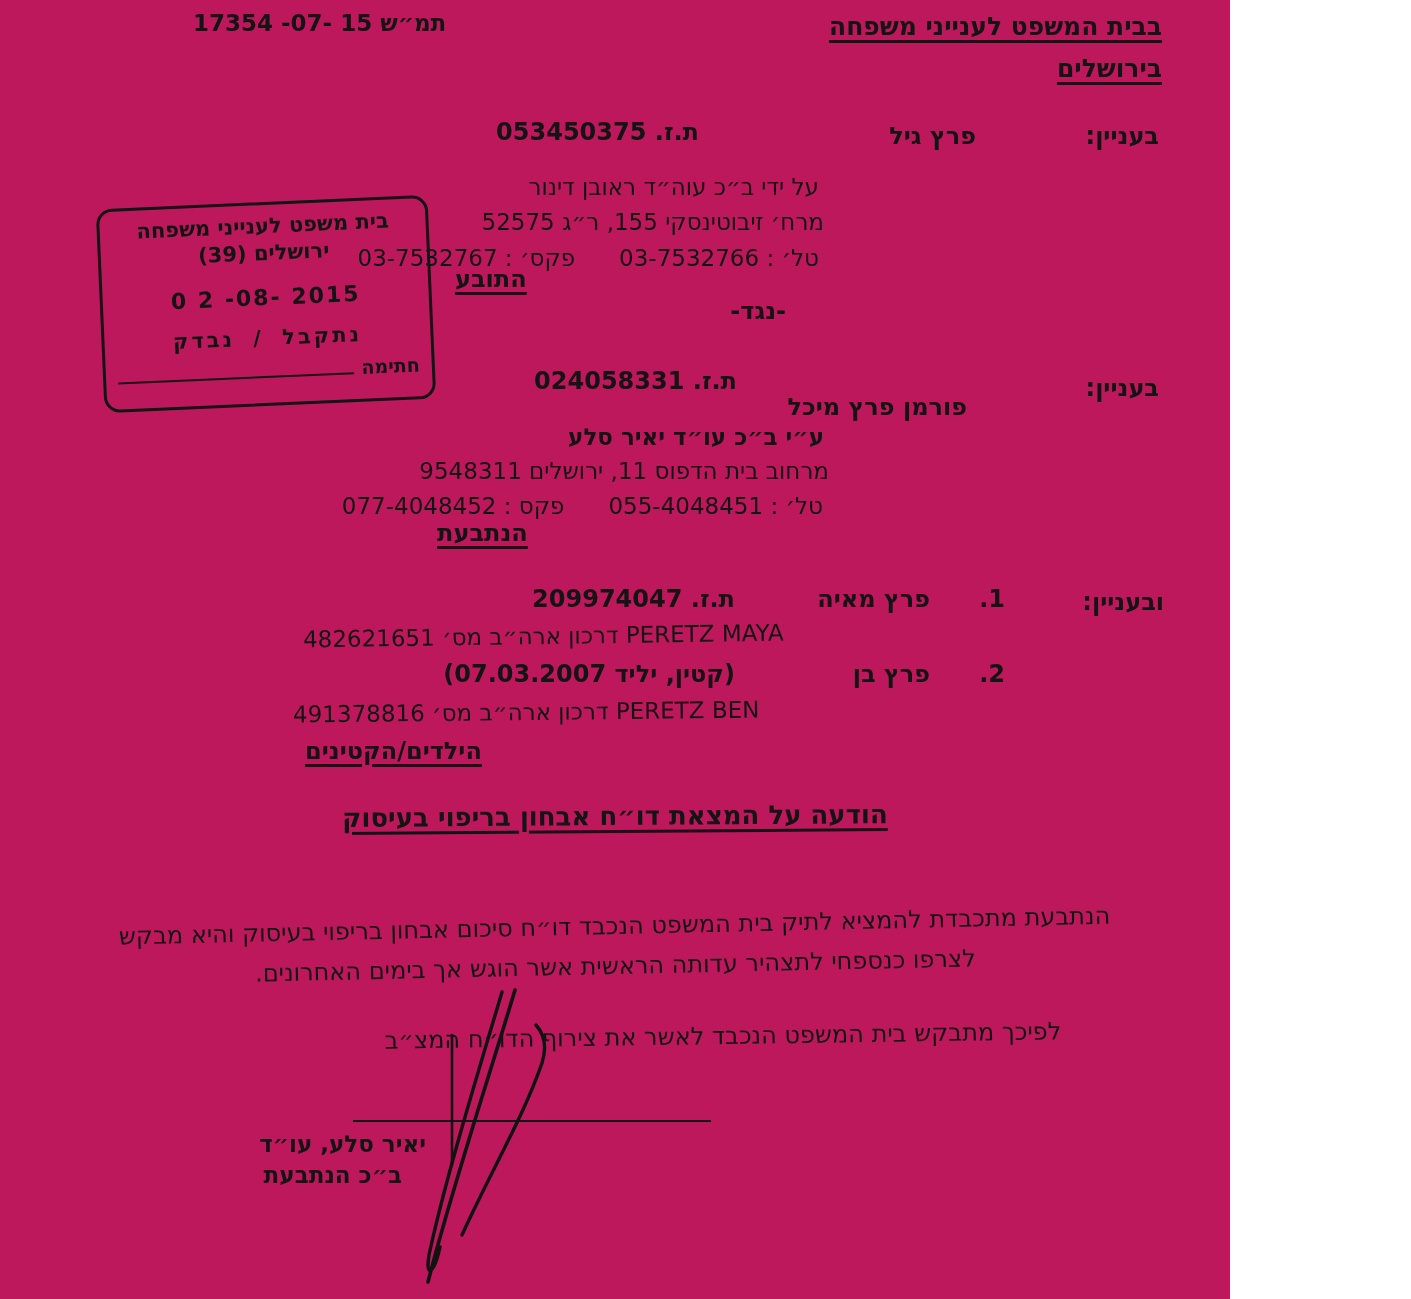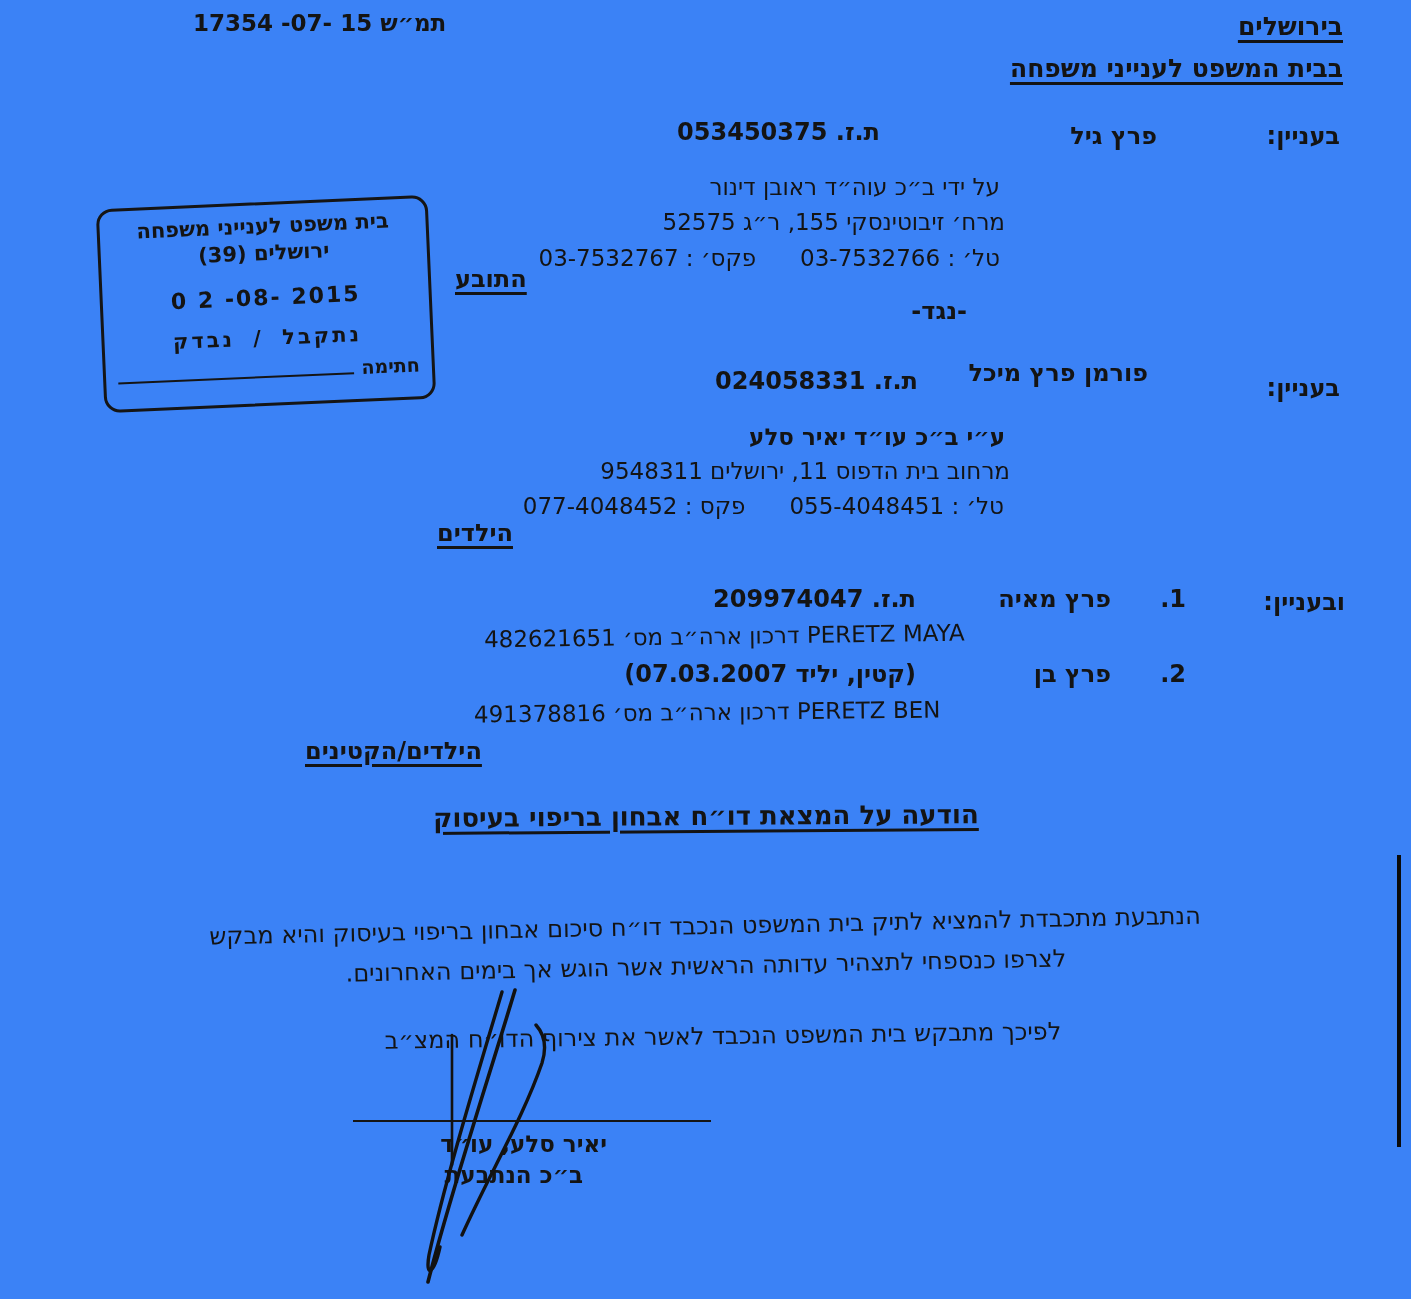--- a/index.html
+++ b/index.html
@@ -1,19 +1,19 @@
 <!DOCTYPE html>
 <html lang="he"><head>
 <meta charset="utf-8">
 <style>
   html,body{margin:0;padding:0;background:#ffffff;}
   .page{
     position:relative;
-    width:1411px;height:1299px;
-    background:#3b82f6;
+    width:1230px;height:1299px;
+    background:#be185d;
     font-family:"DejaVu Sans",sans-serif;
     color:#141414;
     overflow:hidden;
     direction:rtl;
   }
   .abs{position:absolute;white-space:nowrap;}
   .b{font-weight:bold;}
   .u{text-decoration:underline;text-decoration-thickness:2.5px;text-underline-offset:5px;}
   .fs23{font-size:23px;}
   .fs24{font-size:24px;text-align:center;}
@@ -40,22 +40,22 @@
   .artifact{background:#0b0b0b;}
 </style>
 </head>
 <body>
 
 <div class="page">
 
   <div class="abs b fs23" style="left:193px;top:10px;">תמ״ש 15 -07- 17354</div>
 
   <div class="abs court-header b" style="right:68px;top:6px;">
+    <div class="u">בבית המשפט לענייני משפחה</div>
     <div class="u">בירושלים</div>
-    <div class="u">בבית המשפט לענייני משפחה</div>
   </div>
 
   <div class="abs b fs24" style="right:71px;top:122px;">בעניין:</div>
   <div class="abs b fs24" style="right:254px;top:122px;">פרץ גיל</div>
   <div class="abs b fs24" style="right:531px;top:118px;">ת.ז. 053450375</div>
   <div class="abs fs23" style="right:411px;top:174px;">על ידי ב״כ עוה״ד ראובן דינור</div>
   <div class="abs fs23" style="right:406px;top:209px;">מרח׳ זיבוטינסקי 155, ר״ג 52575</div>
   <div class="abs fs23 telfax" style="right:411px;top:245px;">
     <span>טל׳ : 03-7532766</span>
     <span>פקס׳ : 03-7532767</span>
@@ -69,29 +69,29 @@
     <div class="status">נתקבל / נבדק</div>
     <div class="sigrow">
       <span class="siglabel">חתימה</span>
       <span class="sigline"></span>
     </div>
   </div>
 
   <div class="abs b fs24" style="right:444px;top:297px;">-נגד-</div>
 
   <div class="abs b fs24" style="right:71px;top:374px;">בעניין:</div>
-  <div class="abs b fs24" style="right:263px;top:359px;">פורמן פרץ מיכל</div>
+  <div class="abs b fs24" style="right:263px;top:393px;">פורמן פרץ מיכל</div>
   <div class="abs b fs24" style="right:493px;top:367px;">ת.ז. 024058331</div>
   <div class="abs fs23" style="right:406px;top:424px;font-weight:bold;">ע״י ב״כ עו״ד יאיר סלע</div>
   <div class="abs fs23" style="right:401px;top:458px;">מרחוב בית הדפוס 11, ירושלים 9548311</div>
   <div class="abs fs23 telfax" style="right:407px;top:493px;">
     <span>טל׳ : 055-4048451</span>
     <span>פקס : 077-4048452</span>
   </div>
-  <div class="abs b fs24 u" style="left:437px;top:519px;">הילדים</div>
+  <div class="abs b fs24 u" style="left:437px;top:519px;">הנתבעת</div>
 
   <div class="abs b fs24" style="right:66px;top:588px;">ובעניין:</div>
 
   <div class="abs child-row" style="right:225px;top:585px;">
     <span>1.</span>
     <span>פרץ מאיה</span>
     <span>ת.ז. 209974047</span>
   </div>
   <div class="abs fs23" style="right:446px;top:623px;transform:rotate(-0.8deg);">PERETZ MAYA דרכון ארה״ב מס׳ 482621651</div>
 

